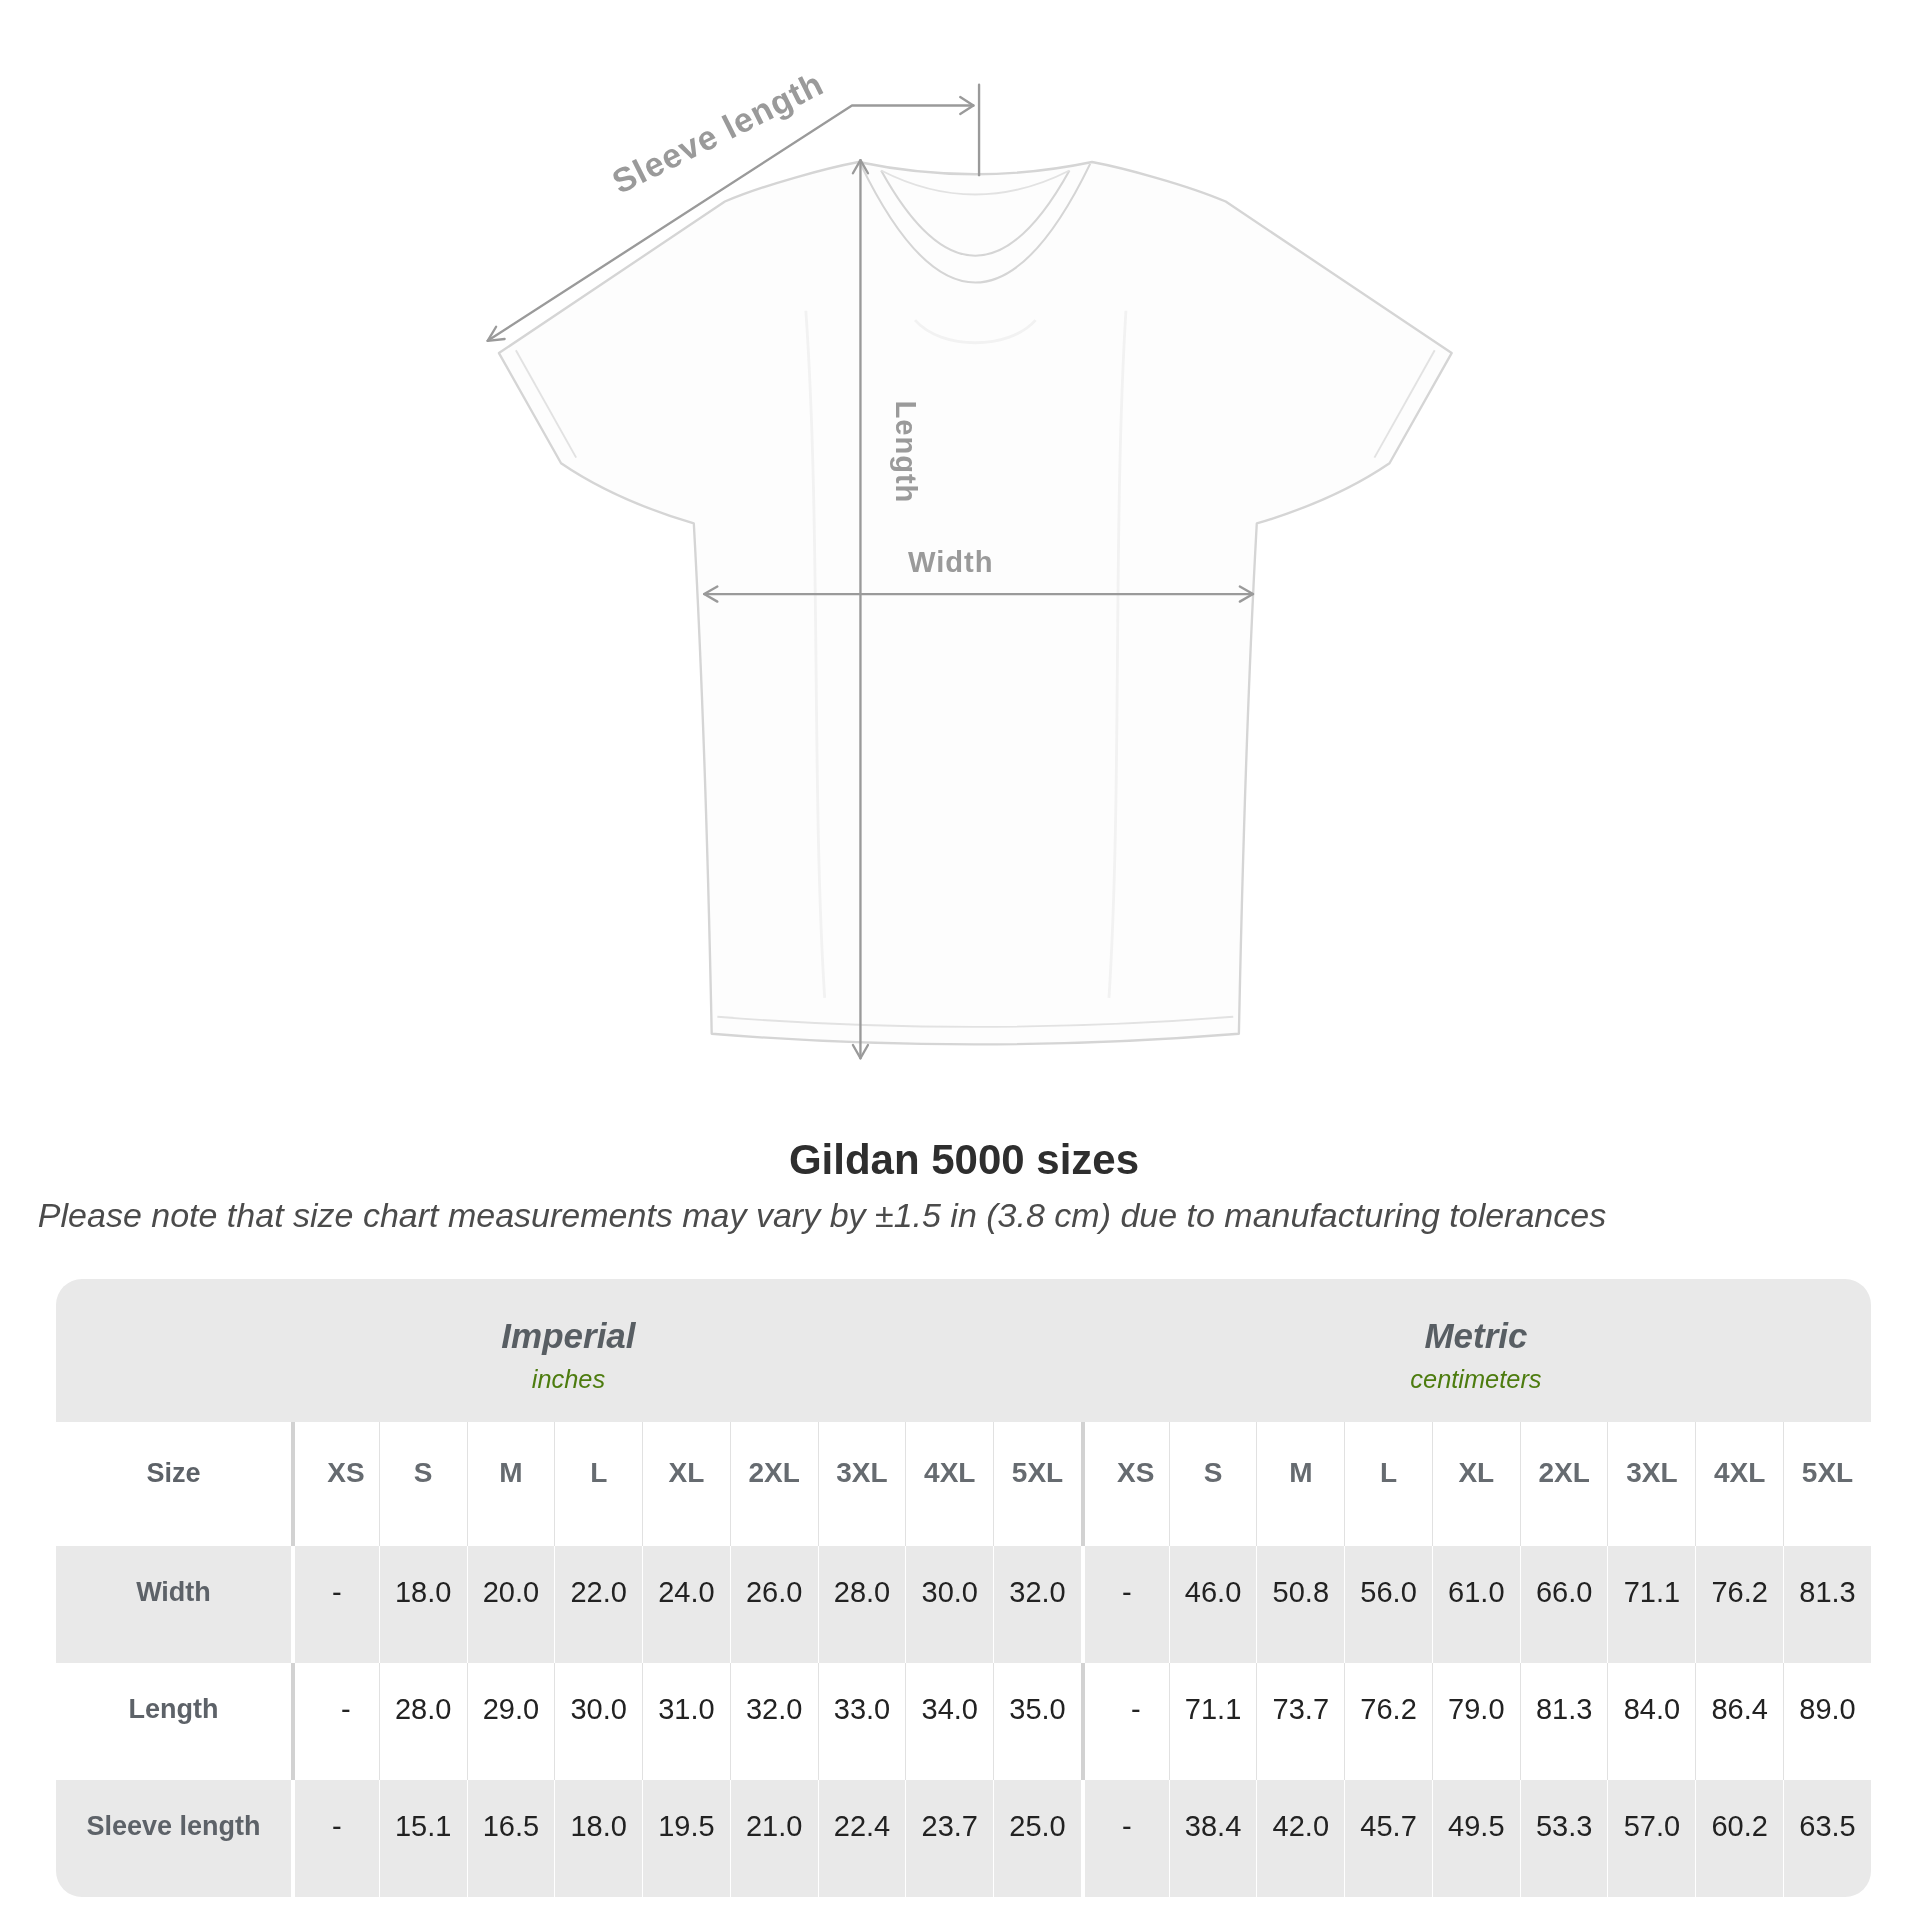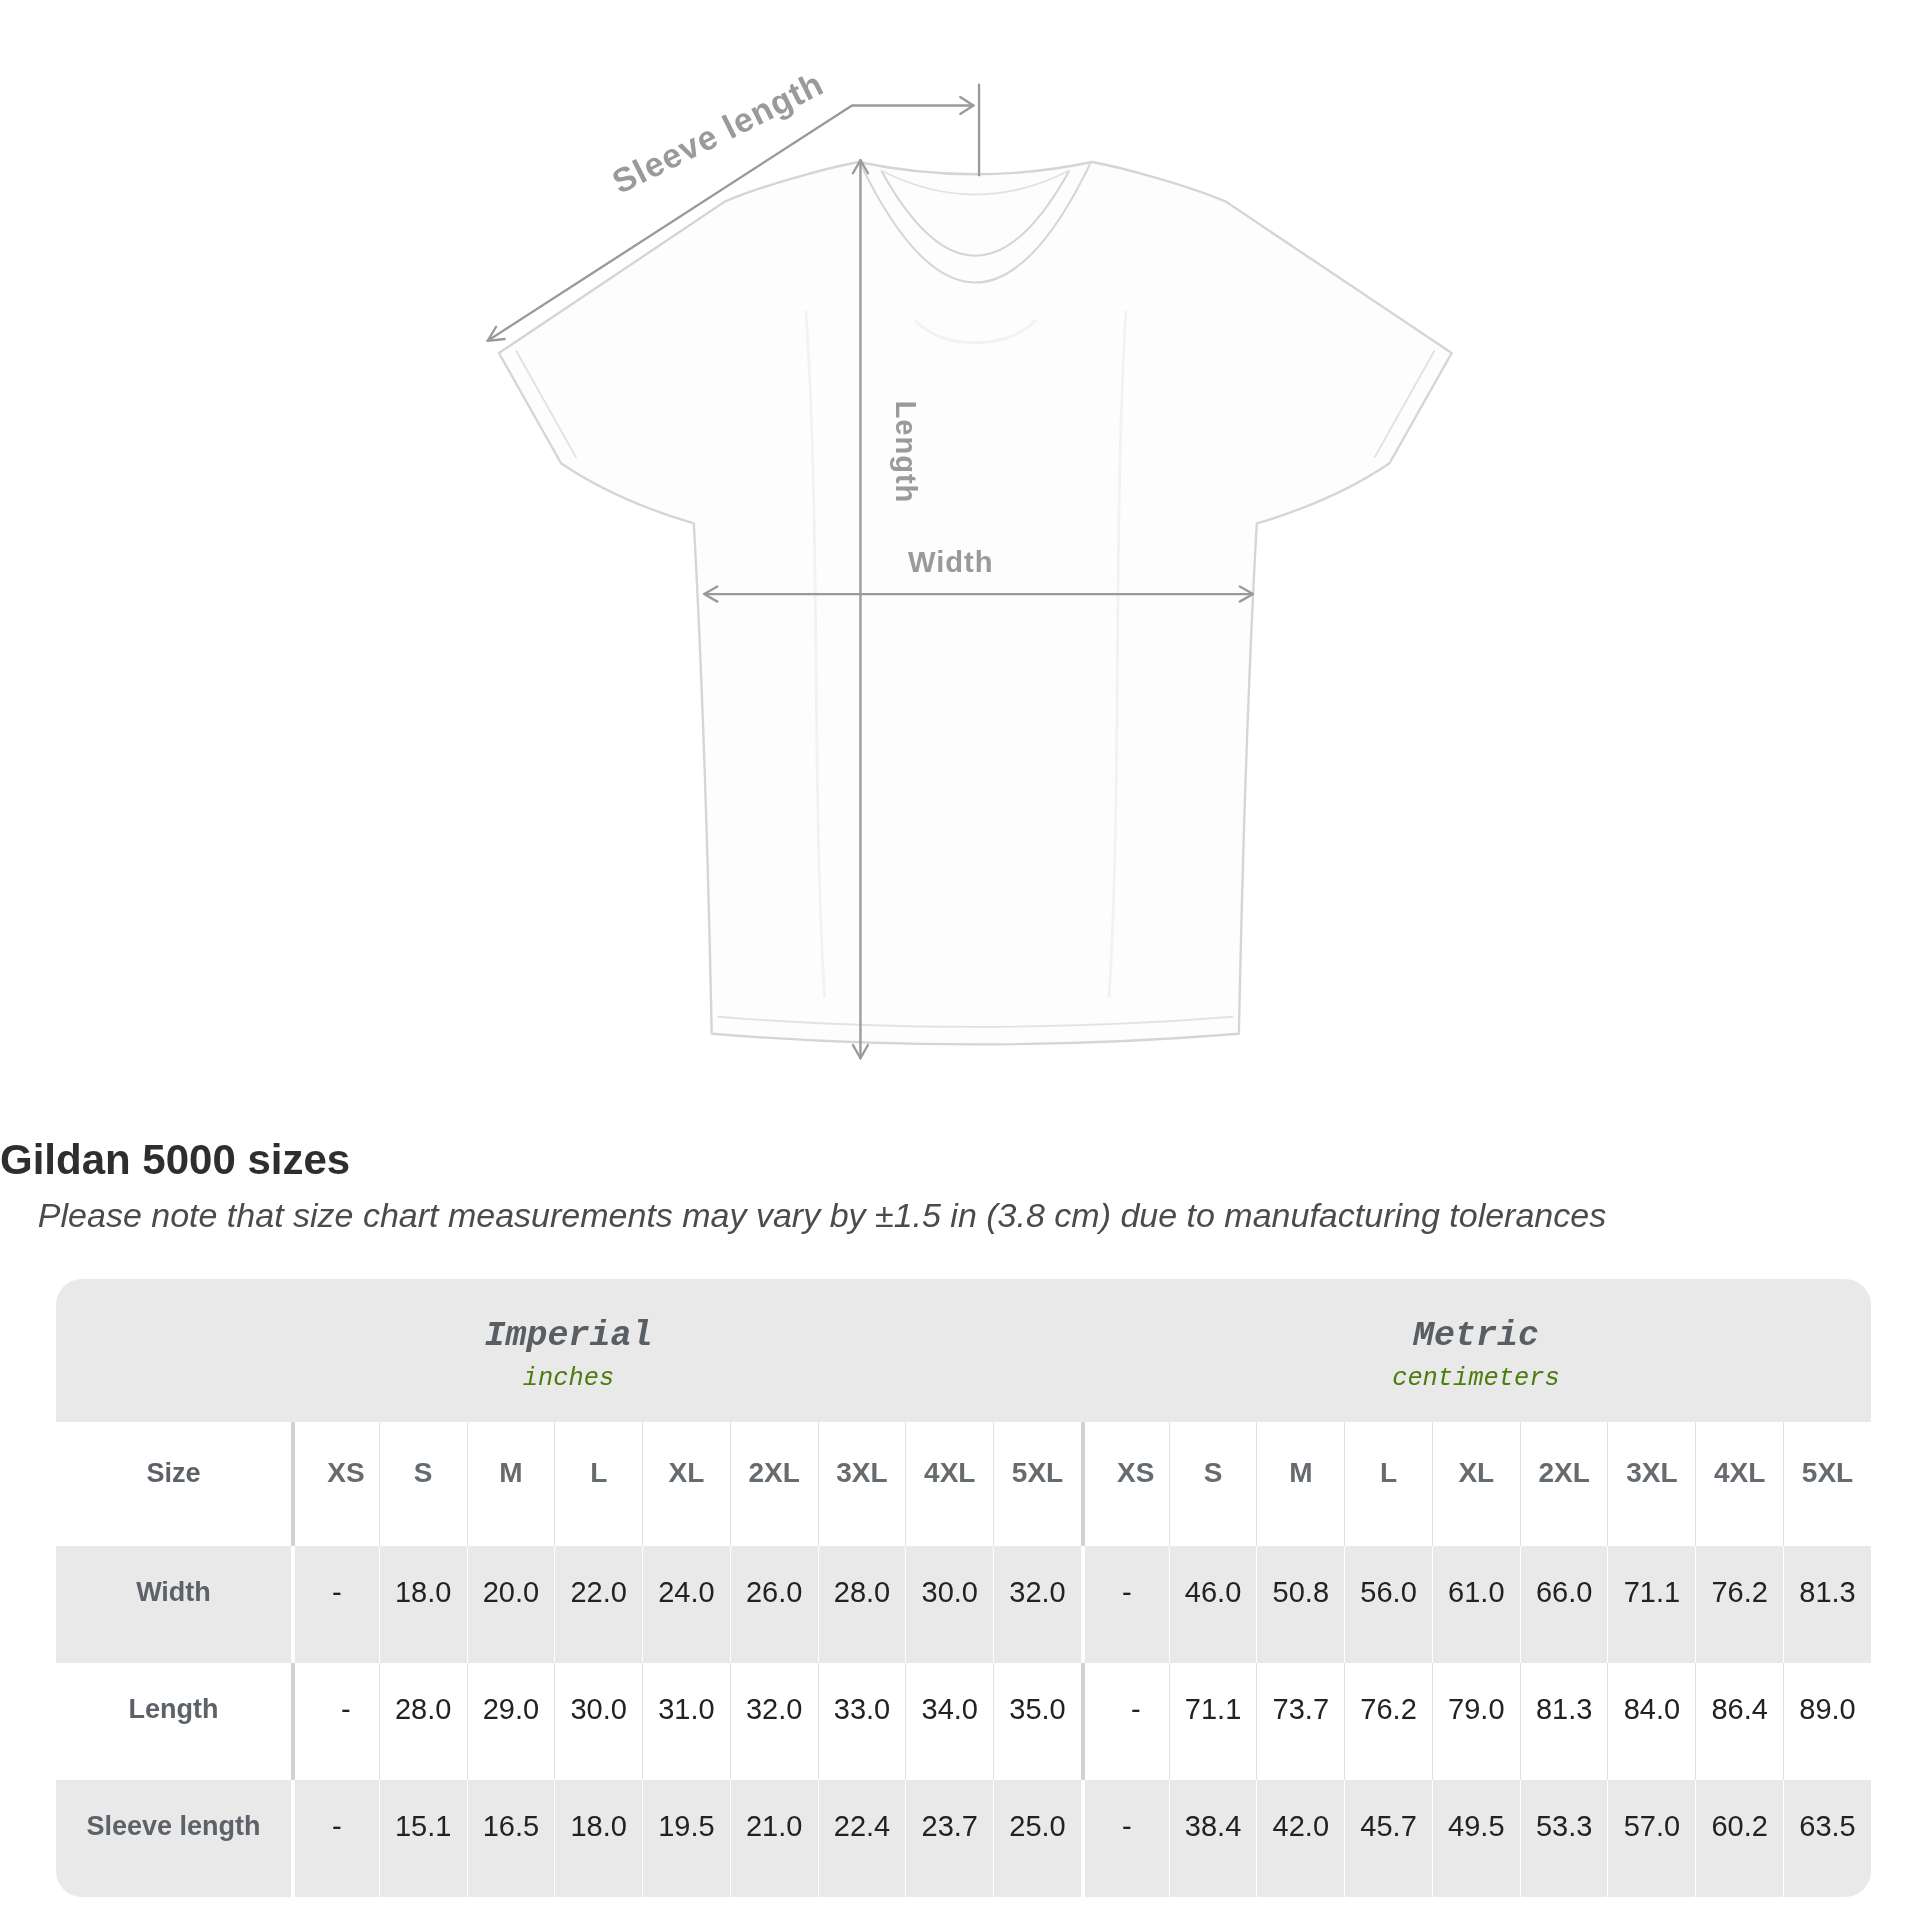--- a/index.html
+++ b/index.html
@@ -12,21 +12,21 @@
   .diagram{position:absolute;left:0;top:0;width:1928px;height:1111px;}
   .ann-line{stroke:#9a9a9a;stroke-width:2.5;fill:none;stroke-linecap:round;stroke-linejoin:round;}
   .ann-label{fill:#9a9a9a;font-weight:bold;letter-spacing:1px;}
   .tee-outline{fill:#fdfdfd;stroke:#d5d5d5;stroke-width:2.5;stroke-linejoin:round;}
   .tee-seam{fill:none;stroke:#e2e2e2;stroke-width:2;}
   .tee-crease{fill:none;stroke:#f2f2f2;stroke-width:3;}
   .collar{fill:none;stroke:#d5d5d5;stroke-width:2.2;}
   
   .page-title{
     position:absolute;left:0;top:1132px;width:1928px;height:55px;line-height:55px;
-    text-align:left;font-size:42px;font-weight:bold;color:#2e2e2e;
+    text-align:center;font-size:42px;font-weight:bold;color:#2e2e2e;
   }
   .page-subtitle{
     position:absolute;left:0;top:1196px;width:1644px;height:38px;line-height:38px;
     text-align:center;font-size:34px;font-style:italic;color:#4b4b4b;
   }
   
   .table-wrap{
     position:absolute;left:56px;top:1279px;width:1815px;
     border-radius:26px;overflow:hidden;background:#ffffff;
   }
@@ -34,21 +34,21 @@
     width:1815px;table-layout:fixed;border-collapse:separate;border-spacing:0;
   }
   col.c-label{width:235px;}
   td{
     text-align:center;vertical-align:middle;margin:0;
     font-family:"Liberation Sans","DejaVu Sans",sans-serif;
   }
   tr.band-row{height:143px;}
   tr.head-row{height:124px;}
   tr.data-row{height:117px;}
-  td.band{background:#e9e9e9;padding-top:9px;font-family:Liberation Mono, monospace;}
+  td.band{background:#e9e9e9;padding-top:9px;}
   .band-label{font-size:35px;font-weight:bold;font-style:italic;color:#585e63;line-height:40px;}
   .band-unit{font-size:25.4px;font-style:italic;color:#4d7c0f;line-height:28px;margin-top:8.5px;}
   tr.r-white{background:#ffffff;}
   tr.r-gray{background:#e9e9e9;}
   td.lbl{font-size:27px;font-weight:bold;color:#5d6268;padding-bottom:24.5px;}
   tr.head-row td{padding-bottom:22.6px;}
   td.sz{font-size:28px;font-weight:bold;color:#666b70;}
   td.num{font-size:29px;color:#222222;padding-bottom:24.5px;}
   tr.r-white td.sep{border-left:1.9px solid #e1e1e1;}
   tr.r-white td.sep-thick{border-left:4.7px solid #d2d2d2;padding-left:19px;}

